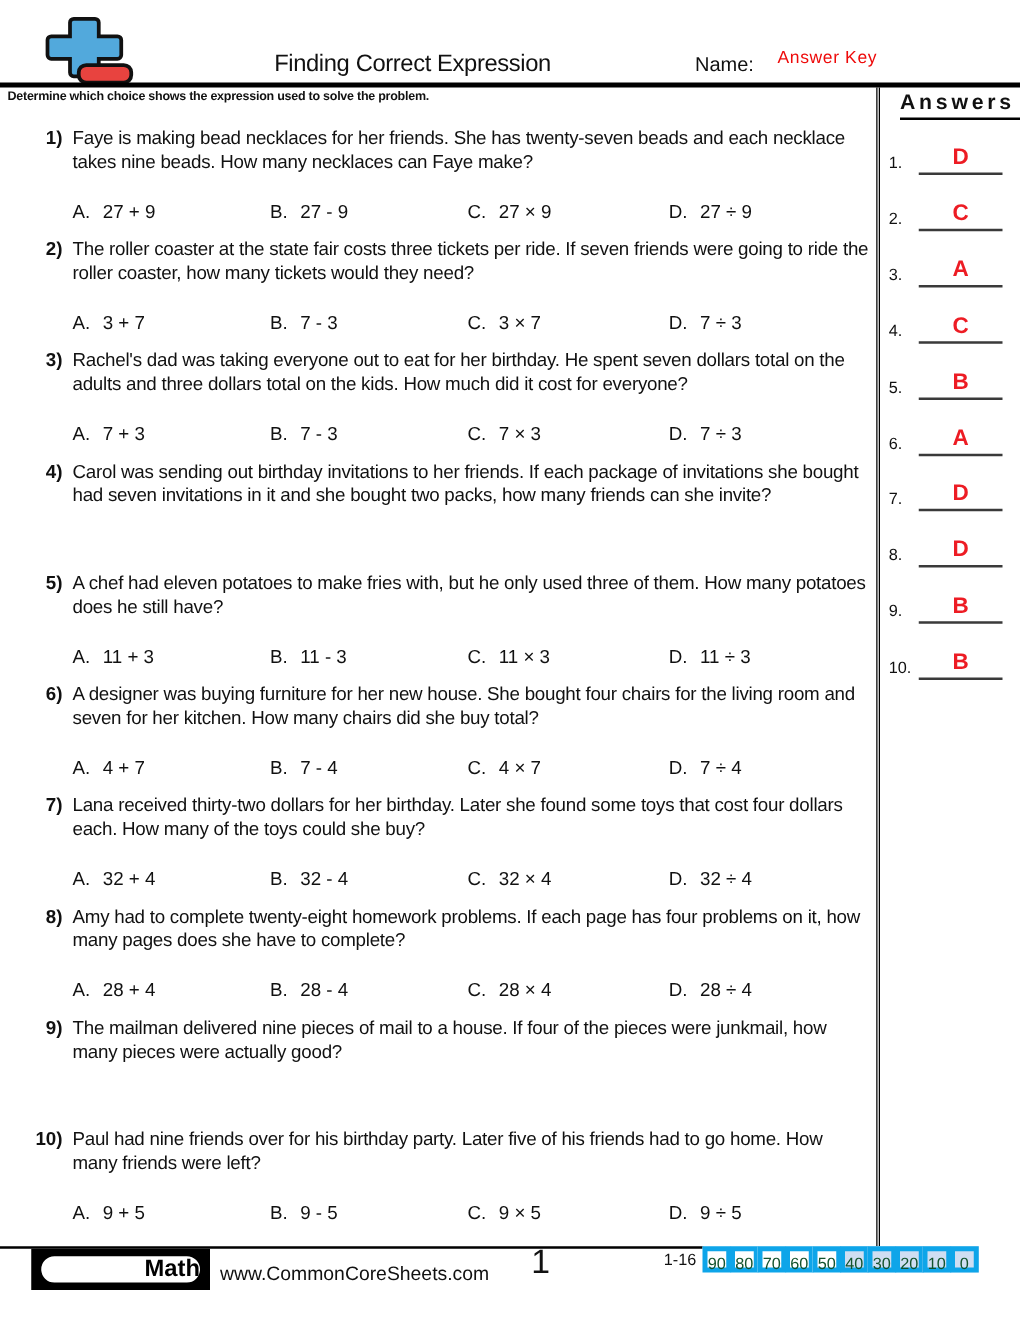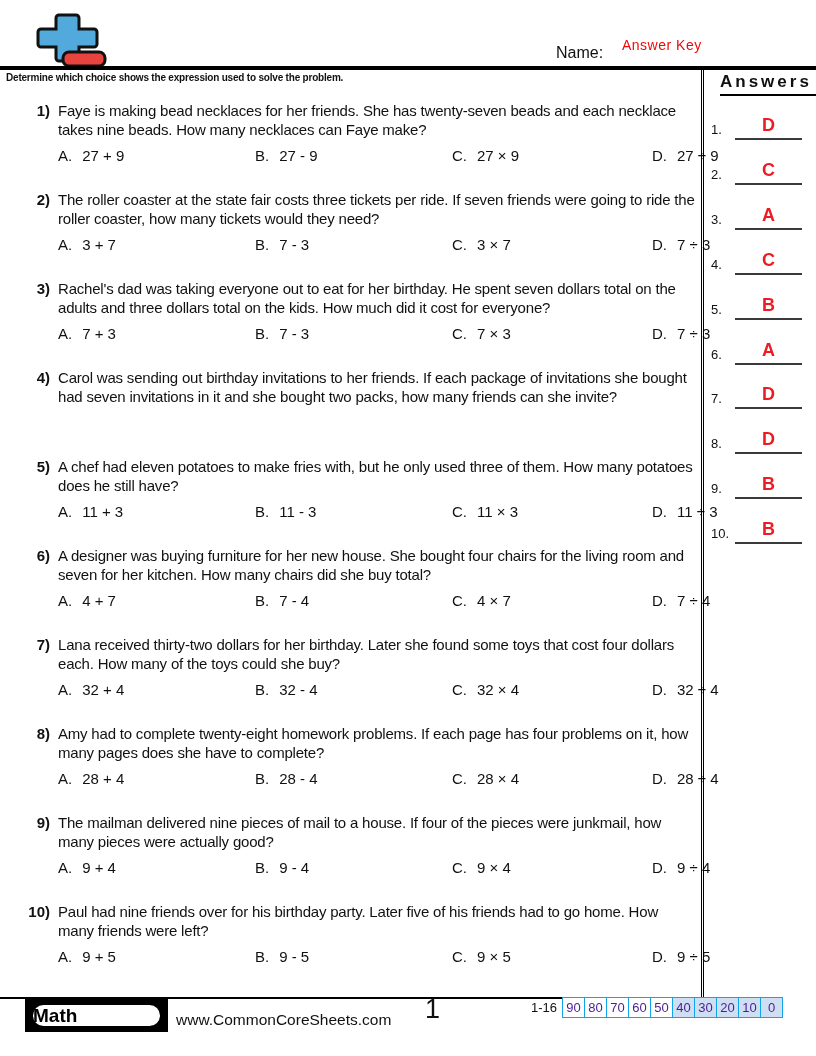--- a/index.html
+++ b/index.html
@@ -25,21 +25,21 @@
     position:absolute; left:6px; top:72px; width:690px;
     font-size:10px; font-weight:bold; letter-spacing:-0.2px;
   }
 
   
   .question { position:absolute; left:28px; width:668px; display:flex; }
   .qnum { width:30px; min-width:30px; text-align:right; font-weight:bold;
           font-size:15px; line-height:19px; padding-right:8px; }
   .qbody { width:638px; }
   .qtext { font-size:15px; line-height:19px; letter-spacing:-0.2px; }
-  .choices { display:grid; grid-template-columns:158px 158px 161px 1fr; margin-top:8px;gap:39px; }
+  .choices { display:grid; grid-template-columns:158px 158px 161px 1fr; margin-top:22px; }
   .choice { font-size:15px; white-space:nowrap; }
   .choice-label { display:inline-block; margin-right:10px; }
 
   
   .answers-panel {
     position:absolute; left:701px; top:70px; width:115px; height:927px;
     border-left:3px double #000;
   }
   .answers-title {
     display:block; margin:2px 0 0 16px; width:104px;
@@ -53,43 +53,44 @@
     border-bottom:2px solid #3a3a3a; text-align:center;
   }
   .answer-letter { font-size:18px; font-weight:bold; line-height:26px; }
 
   
   .footer-rule { position:absolute; left:0; top:997px; width:563px; height:2px; background:#000; }
   .math-badge { position:absolute; left:25px; top:999px; width:143px; height:33px; background:#000; }
   .math-pill {
     position:absolute; left:6px; top:4px; right:6px; bottom:4px;
     background:#fff; border:2px solid #000; border-radius:14px;
-    text-align:left; font-size:19px; font-weight:bold; line-height:21px; color:#000;
+    text-align:right; font-size:19px; font-weight:bold; line-height:21px; color:#000;
   }
   .website { position:absolute; left:176px; top:1011px; font-size:15.5px; color:#111; }
   .page-number { position:absolute; left:425px; top:994px; font-size:27px; color:#111; }
   .score-bar { position:absolute; left:503px; top:997px; display:flex; align-items:flex-start; }
   .score-range { font-size:13px; line-height:21px; padding-right:6px; width:60px; text-align:right; }
   .score-cell {
     width:23px; height:21px; margin-left:-1px;
-    border:1px solid #0ea5e9; background:#fff;
-    font-size:13px; line-height:19px; text-align:center; color:#4c1d95;
+    border:4px solid #0ea5e9; background:#fff;
+    font-size:13px; line-height:19px; text-align:center; color:#14532d;
   }
   .score-cell.hl { background:#cfdef2; }
 </style>
 </head>
 <body>
 
 <div class="page">
 
   <svg class="logo" viewBox="0 0 84 56" xmlns="http://www.w3.org/2000/svg">
     <path d="M33 3 h17 a3 3 0 0 1 3 3 v11 h15 a3 3 0 0 1 3 3 v12 a3 3 0 0 1 -3 3 H53 v11 a3 3 0 0 1 -3 3 H33 a3 3 0 0 1 -3 -3 V35 H15 a3 3 0 0 1 -3 -3 V20 a3 3 0 0 1 3 -3 h15 V6 a3 3 0 0 1 3 -3 Z" fill="#52a9dc" stroke="#111" stroke-width="3"></path>
     <rect x="37" y="40" width="42" height="14" rx="6" fill="#e8433f" stroke="#111" stroke-width="3"></rect>
   </svg>
 
+  <div class="page-title">Finding Correct Expression</div>
   <div class="name-label">Name:</div>
   <div class="name-value" style="color:#ee0a0a">Answer Key</div>
 
   <div class="rule-thick"></div>
   <div class="instruction">Determine which choice shows the expression used to solve the problem.</div>
 
   <div id="questions">
       <div class="question" style="top: 101px;">
         <div class="qnum">1)</div>
         <div class="qbody">
@@ -177,26 +178,20 @@
             <div class="choice"><span class="choice-label">B.</span><span>28 - 4</span></div>
             <div class="choice"><span class="choice-label">C.</span><span>28 × 4</span></div>
             <div class="choice"><span class="choice-label">D.</span><span>28 ÷ 4</span></div>
           </div>
         </div>
       </div>
       <div class="question" style="top: 813px;">
         <div class="qnum">9)</div>
         <div class="qbody">
           <div class="qtext">The mailman delivered nine pieces of mail to a house. If four of the pieces were junkmail, how many pieces were actually good?</div>
-          <div class="choices">
-            <div class="choice"><span class="choice-label">A.</span><span>9 + 4</span></div>
-            <div class="choice"><span class="choice-label">B.</span><span>9 - 4</span></div>
-            <div class="choice"><span class="choice-label">C.</span><span>9 × 4</span></div>
-            <div class="choice"><span class="choice-label">D.</span><span>9 ÷ 4</span></div>
-          </div>
         </div>
       </div>
       <div class="question" style="top: 902px;">
         <div class="qnum">10)</div>
         <div class="qbody">
           <div class="qtext">Paul had nine friends over for his birthday party. Later five of his friends had to go home. How many friends were left?</div>
           <div class="choices">
             <div class="choice"><span class="choice-label">A.</span><span>9 + 5</span></div>
             <div class="choice"><span class="choice-label">B.</span><span>9 - 5</span></div>
             <div class="choice"><span class="choice-label">C.</span><span>9 × 5</span></div>

